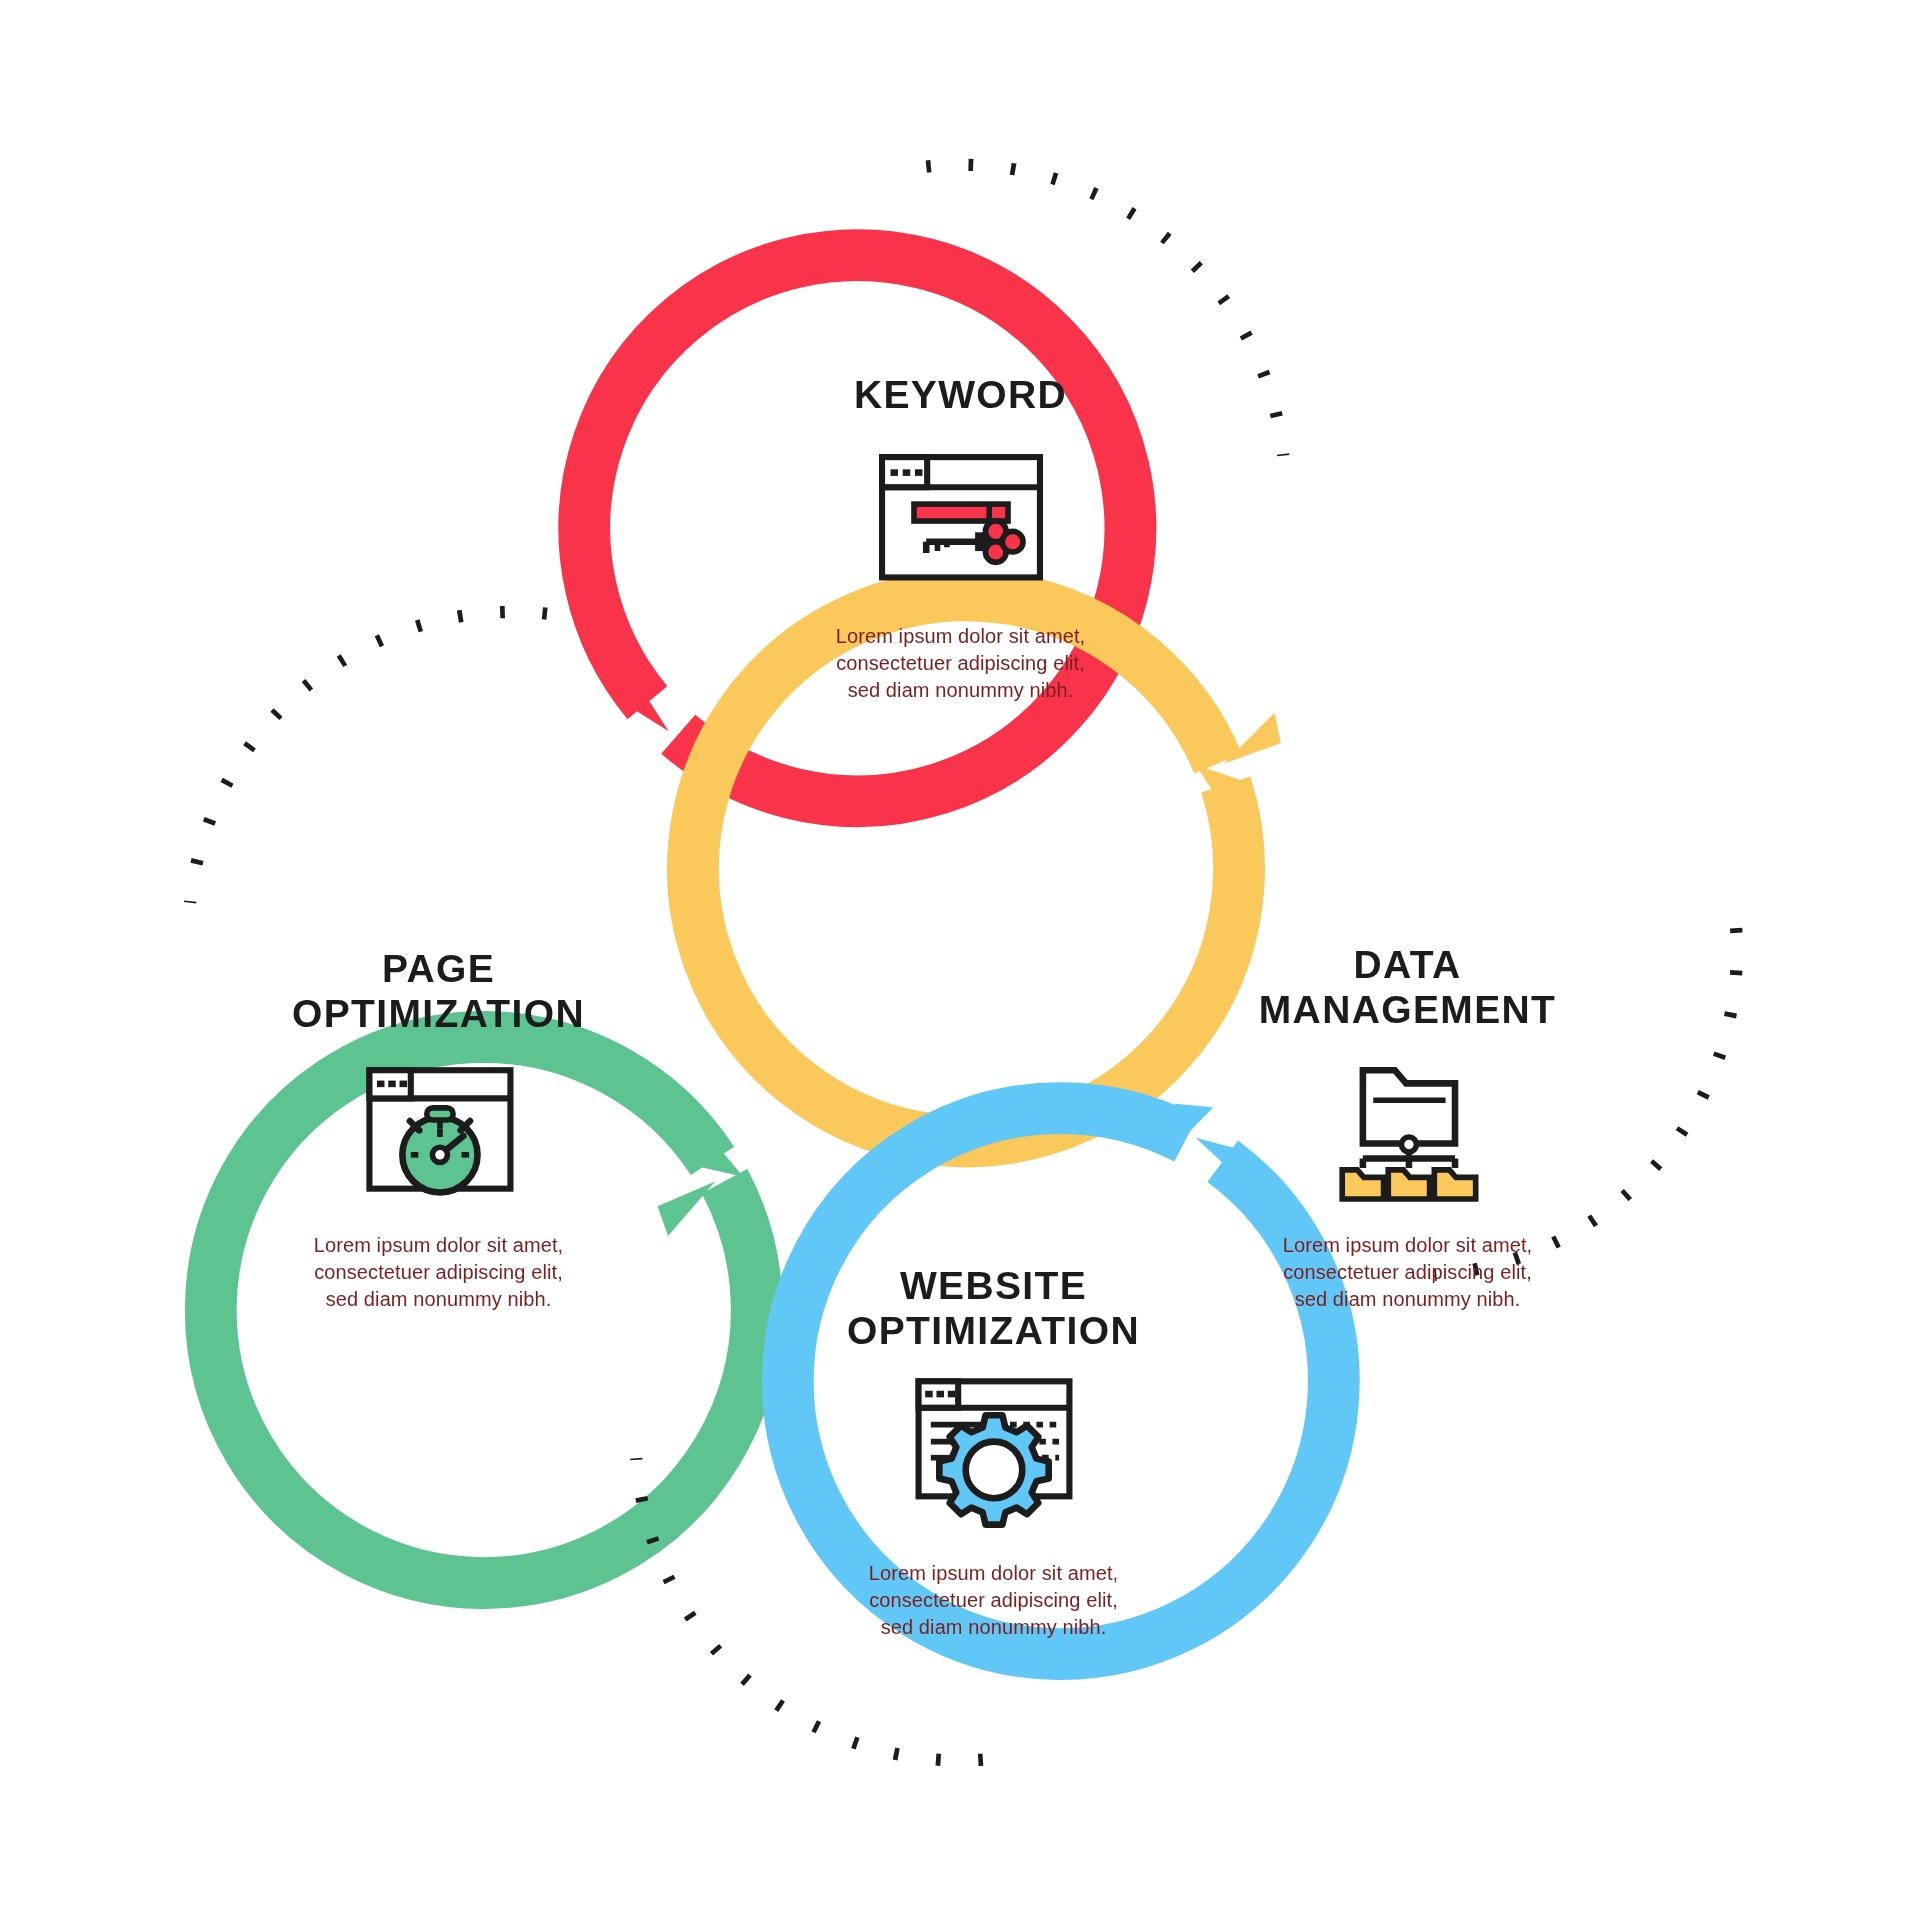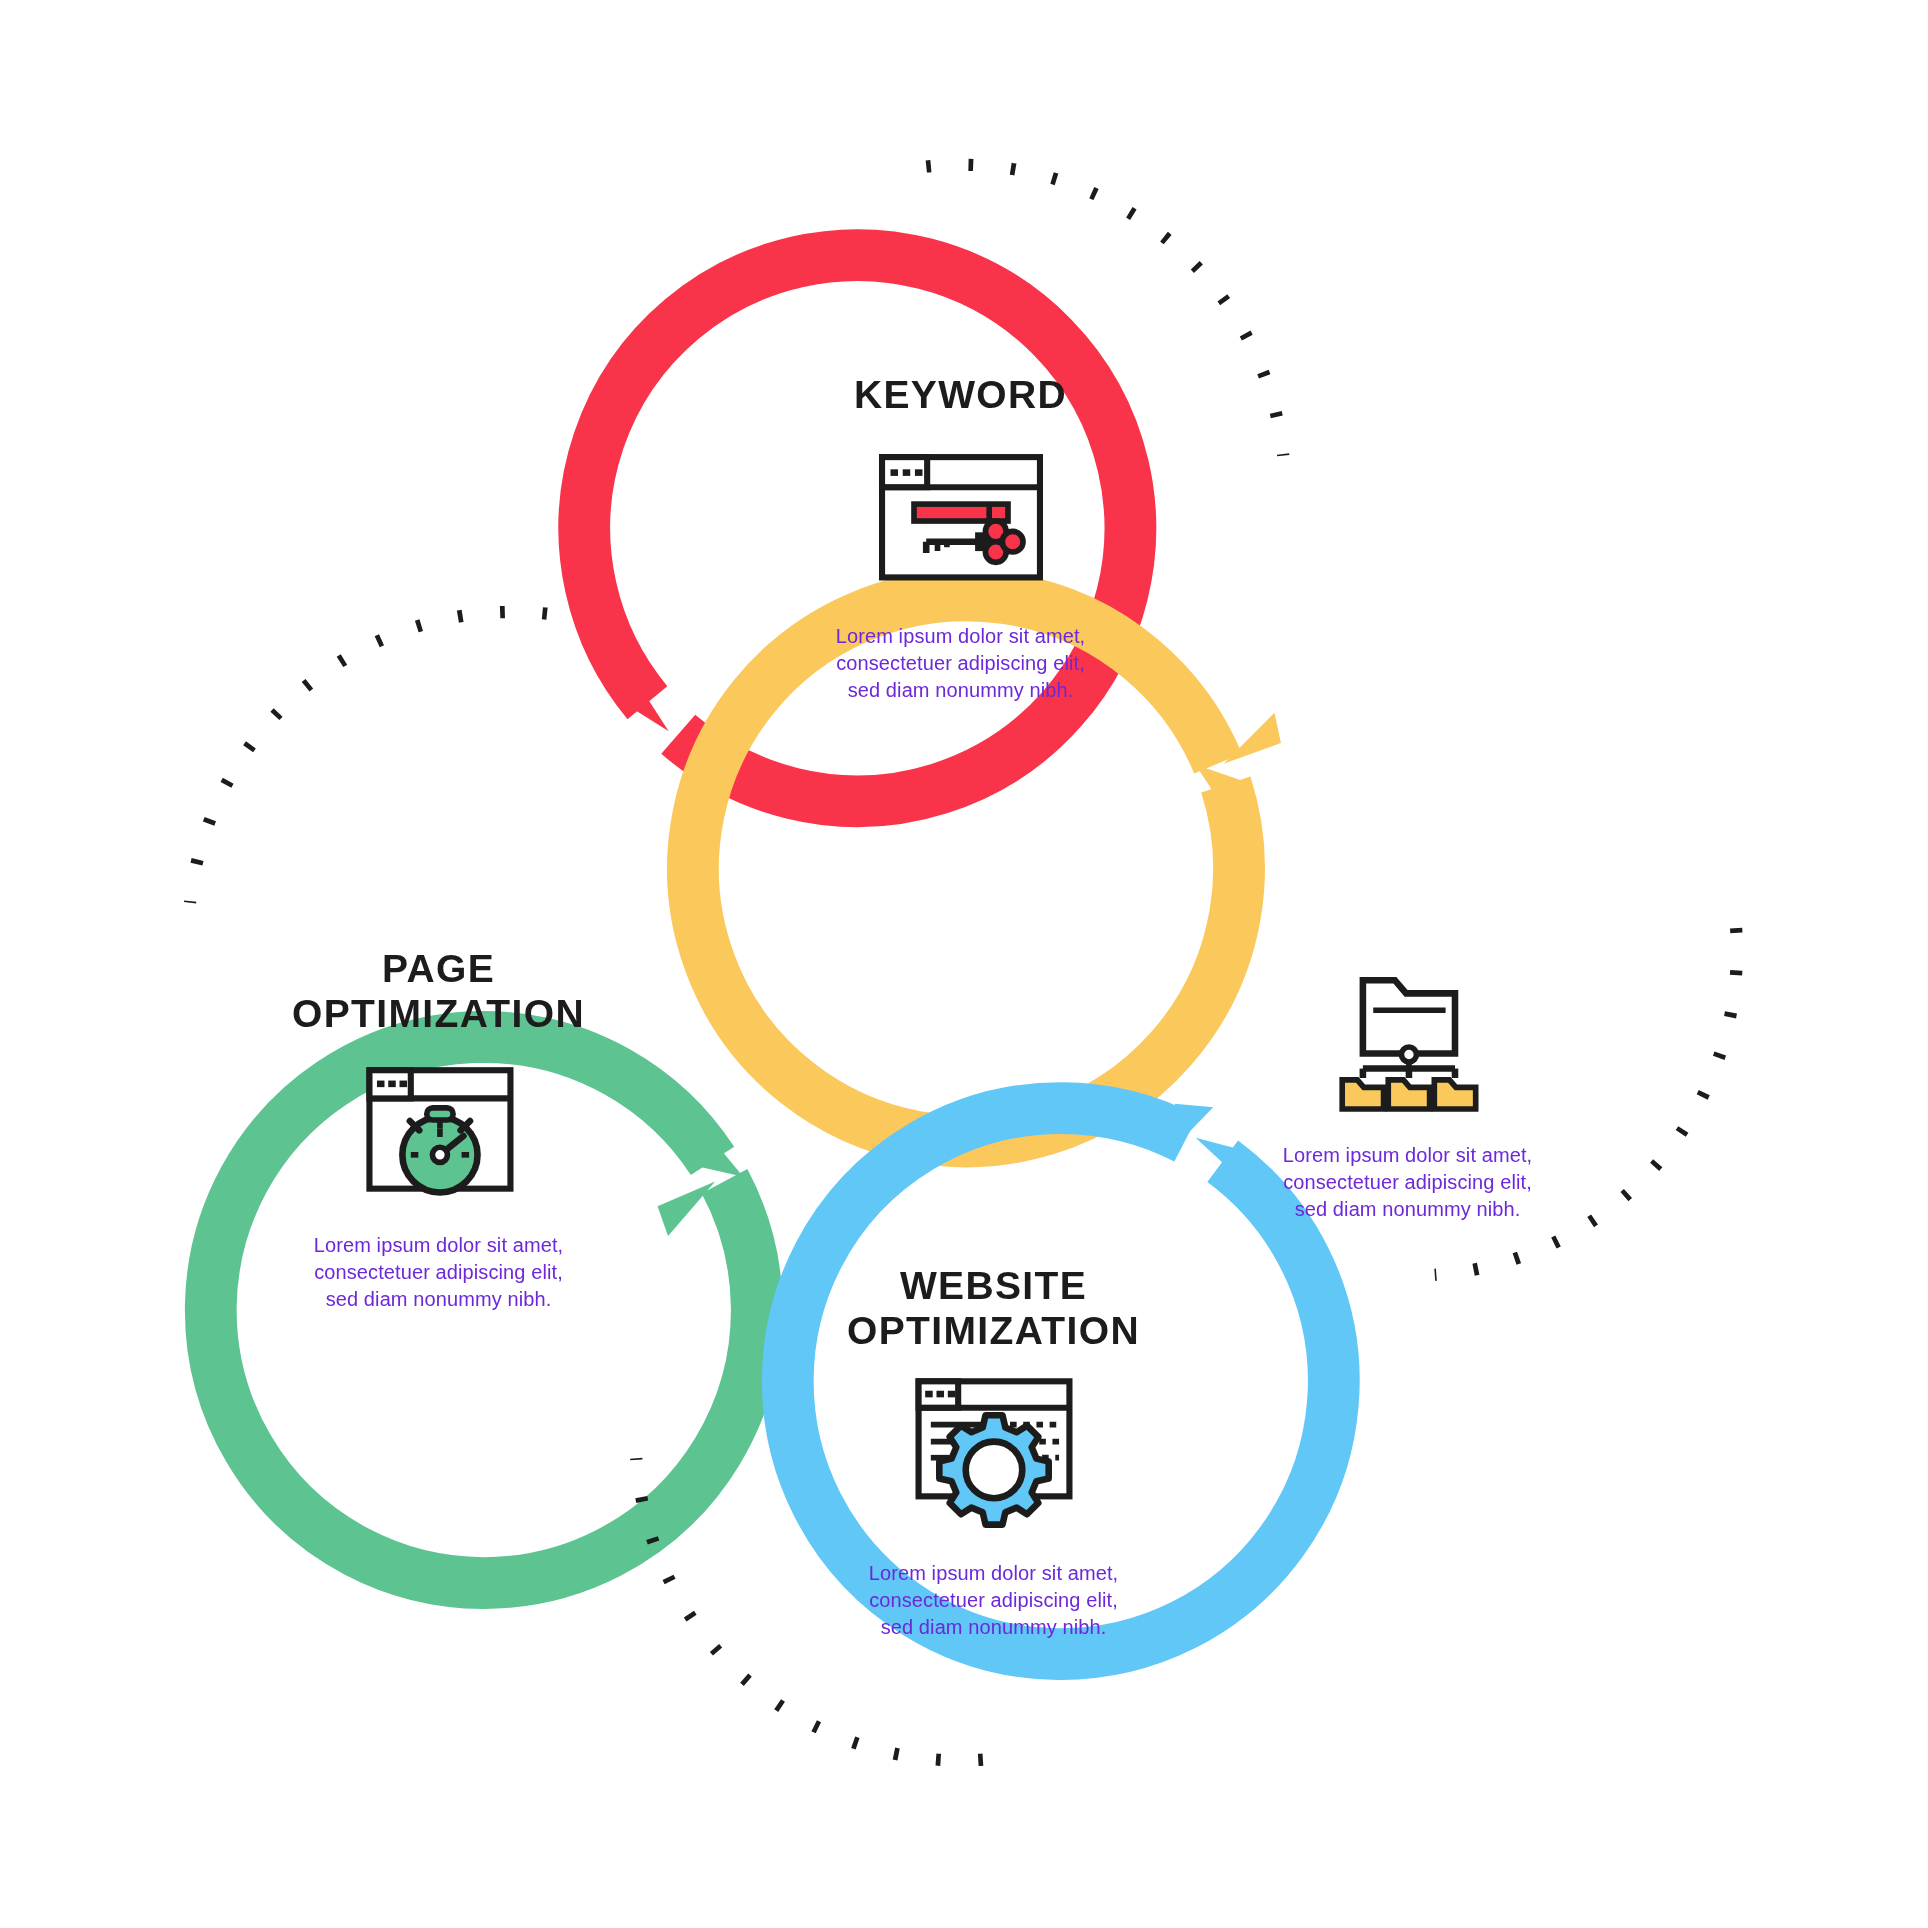--- a/index.html
+++ b/index.html
@@ -20,21 +20,21 @@
     line-height:1.16;
     color:#1c1c1c;
     white-space:pre-line;
   }
   .t-1line{font-size:39px;}
   .t-2line{font-size:39px;}
   .node-icon{margin:0 auto;display:block;}
   .node-desc{
     font-size:20px;
     line-height:1.34;
-    color:#6d28d9;
+    color:#7f1d1d;
     white-space:pre-line;
     letter-spacing:0.005em;
   }
 
   
   #node-keyword{left:659px;top:372px;width:603px;}
   #node-keyword .node-icon{margin-top:21px;}
   #node-keyword .node-desc{margin-top:34px;}
 
   #node-page{left:137px;top:946px;width:603px;text-align:center;}
@@ -169,20 +169,22 @@
       <line x1="101" y1="108" x2="126" y2="88" stroke="#1C1C1C" stroke-width="7" stroke-linecap="round"></line>
       <circle cx="101" cy="108" r="8" fill="#ffffff" stroke="#1C1C1C" stroke-width="6"></circle>
     </svg>
 
     <div class="node-desc">Lorem ipsum dolor sit amet,
 consectetuer adipiscing elit,
 sed diam nonummy nibh.</div>
   </div>
 
   <div class="node" id="node-data">
+    <div class="node-title t-2line">DATA
+MANAGEMENT</div>
 
     <svg class="node-icon" width="188" height="151" viewBox="0 0 200 160">
 
       <path d="M52 18 L86 18 L98 32 L150 32 L150 96 L52 96 Z" fill="#ffffff" stroke="#1C1C1C" stroke-width="7" stroke-linejoin="miter"></path>
       <line x1="63" y1="50" x2="140" y2="50" stroke="#1C1C1C" stroke-width="6"></line>
 
       <line x1="101" y1="96" x2="101" y2="112" stroke="#1C1C1C" stroke-width="6"></line>
       <circle cx="101" cy="97" r="8" fill="#ffffff" stroke="#1C1C1C" stroke-width="6"></circle>
       <path d="M52 112 L150 112" stroke="#1C1C1C" stroke-width="7"></path>
       <line x1="52" y1="112" x2="52" y2="122" stroke="#1C1C1C" stroke-width="7"></line>

